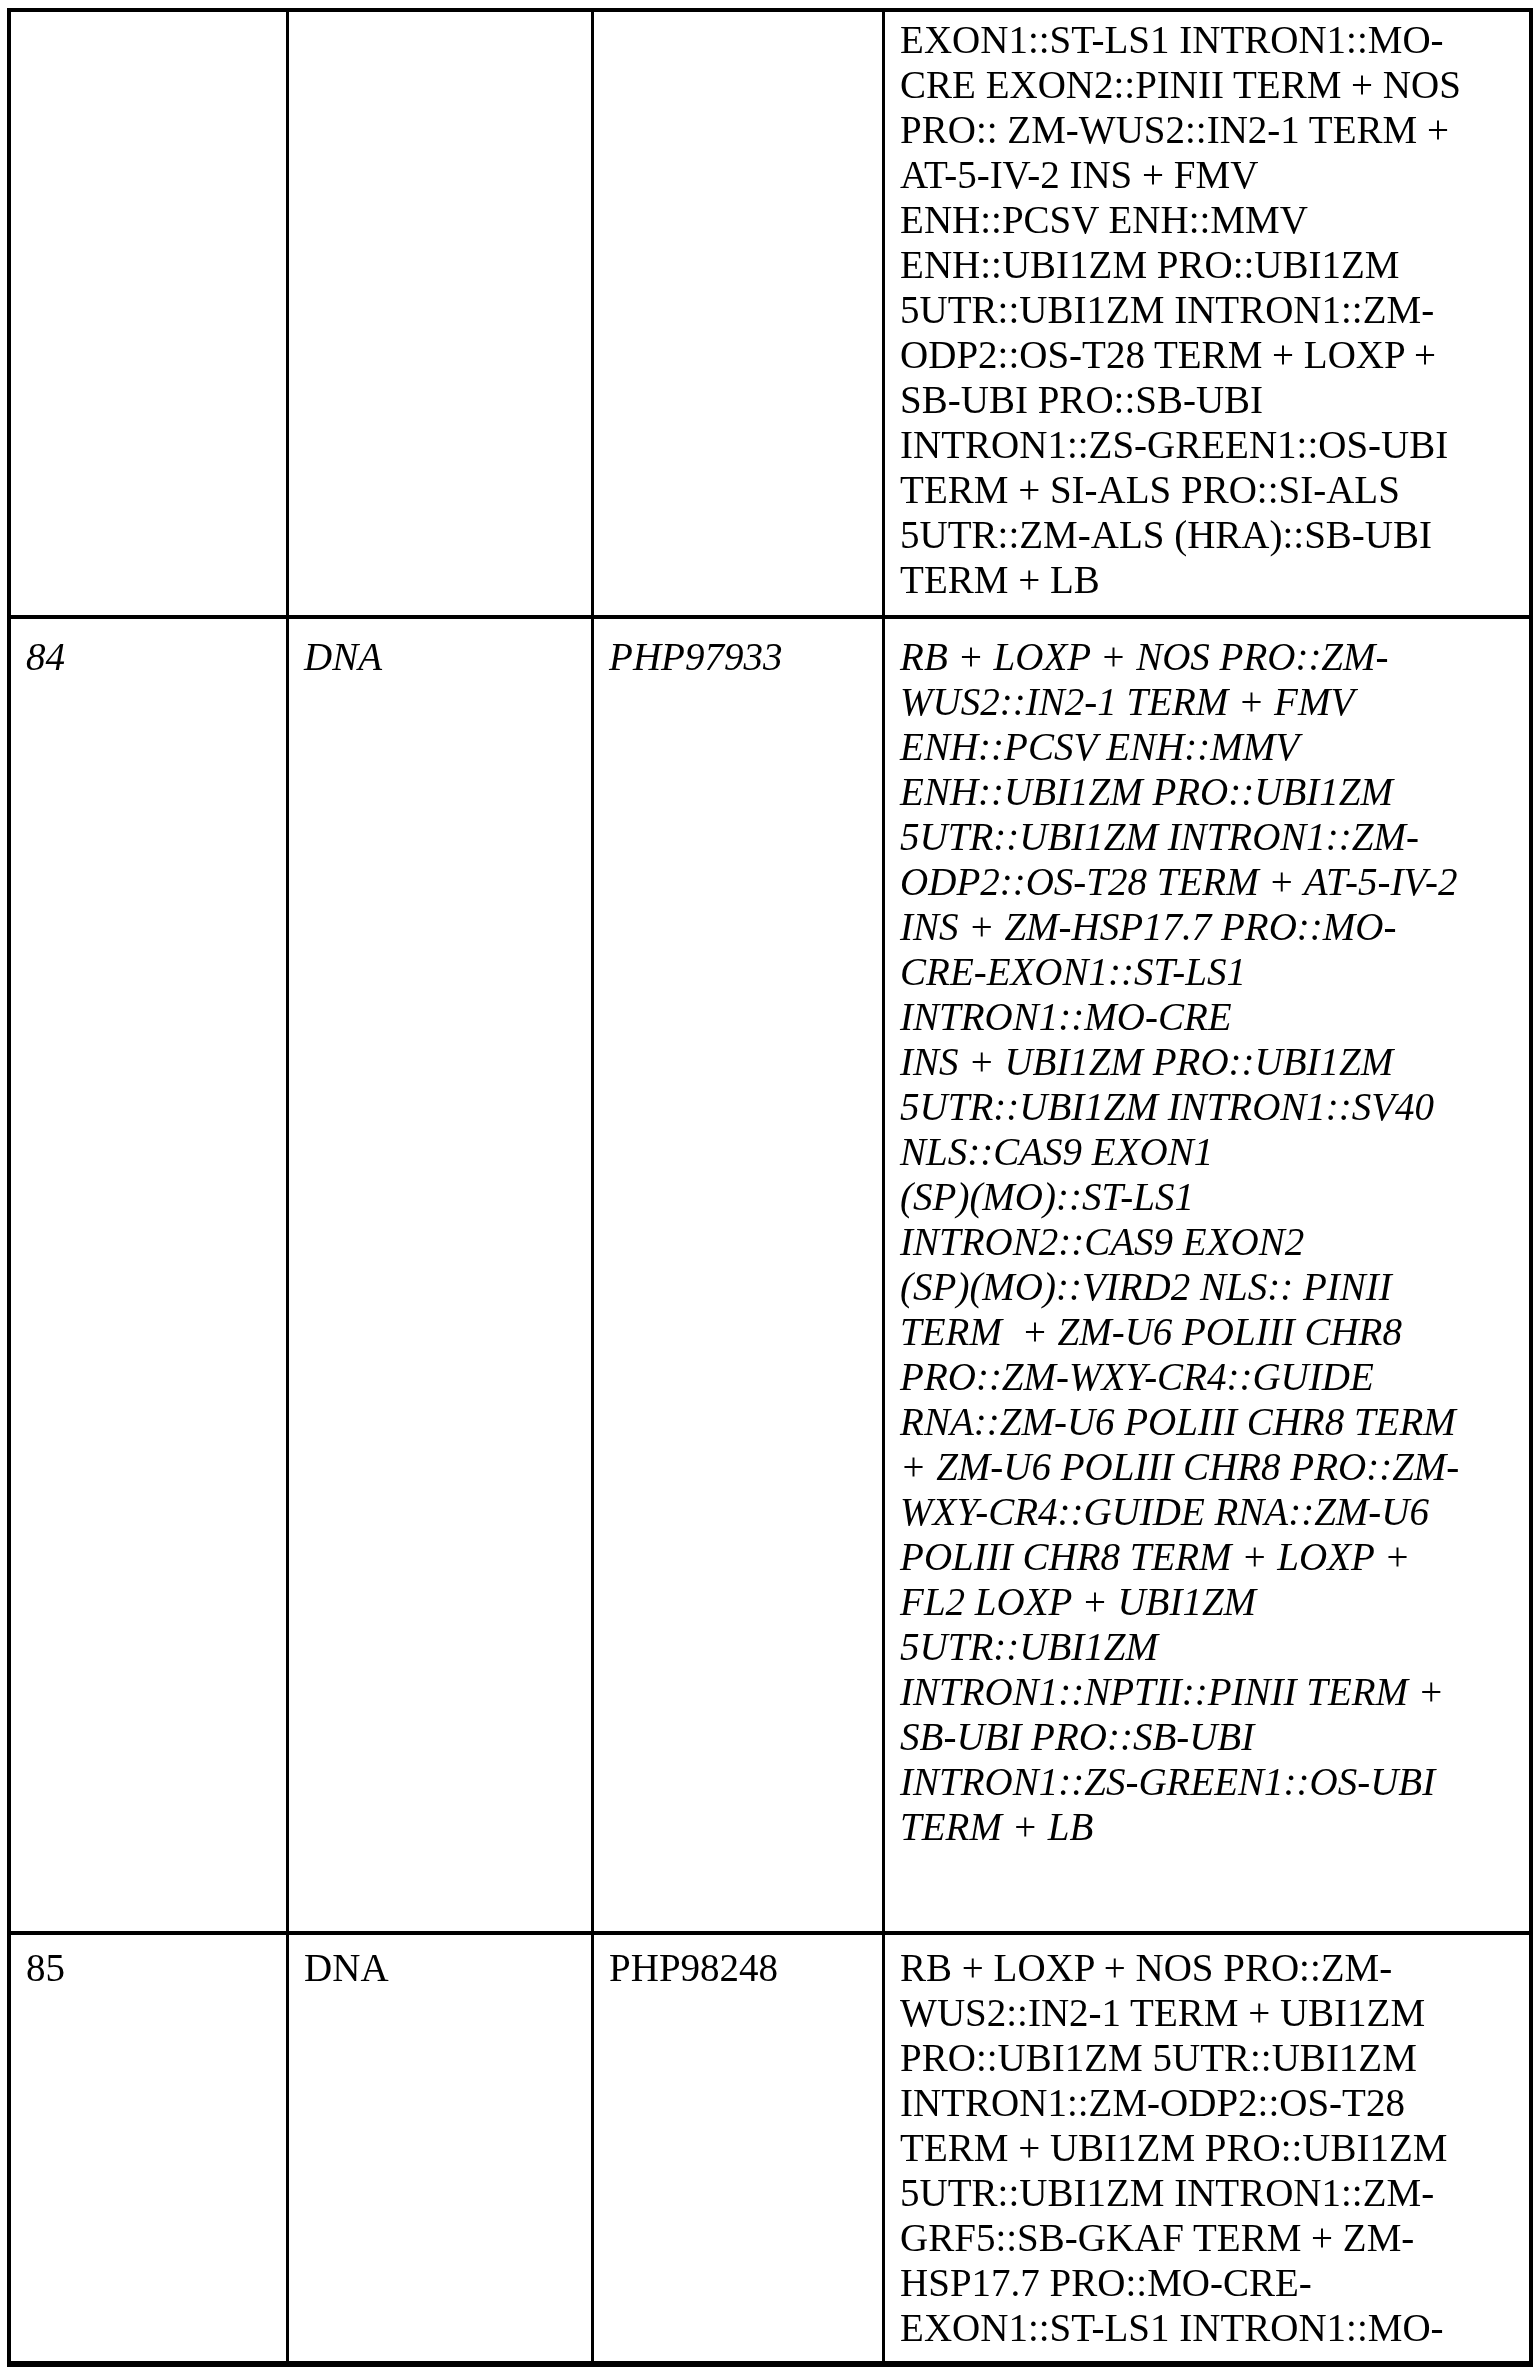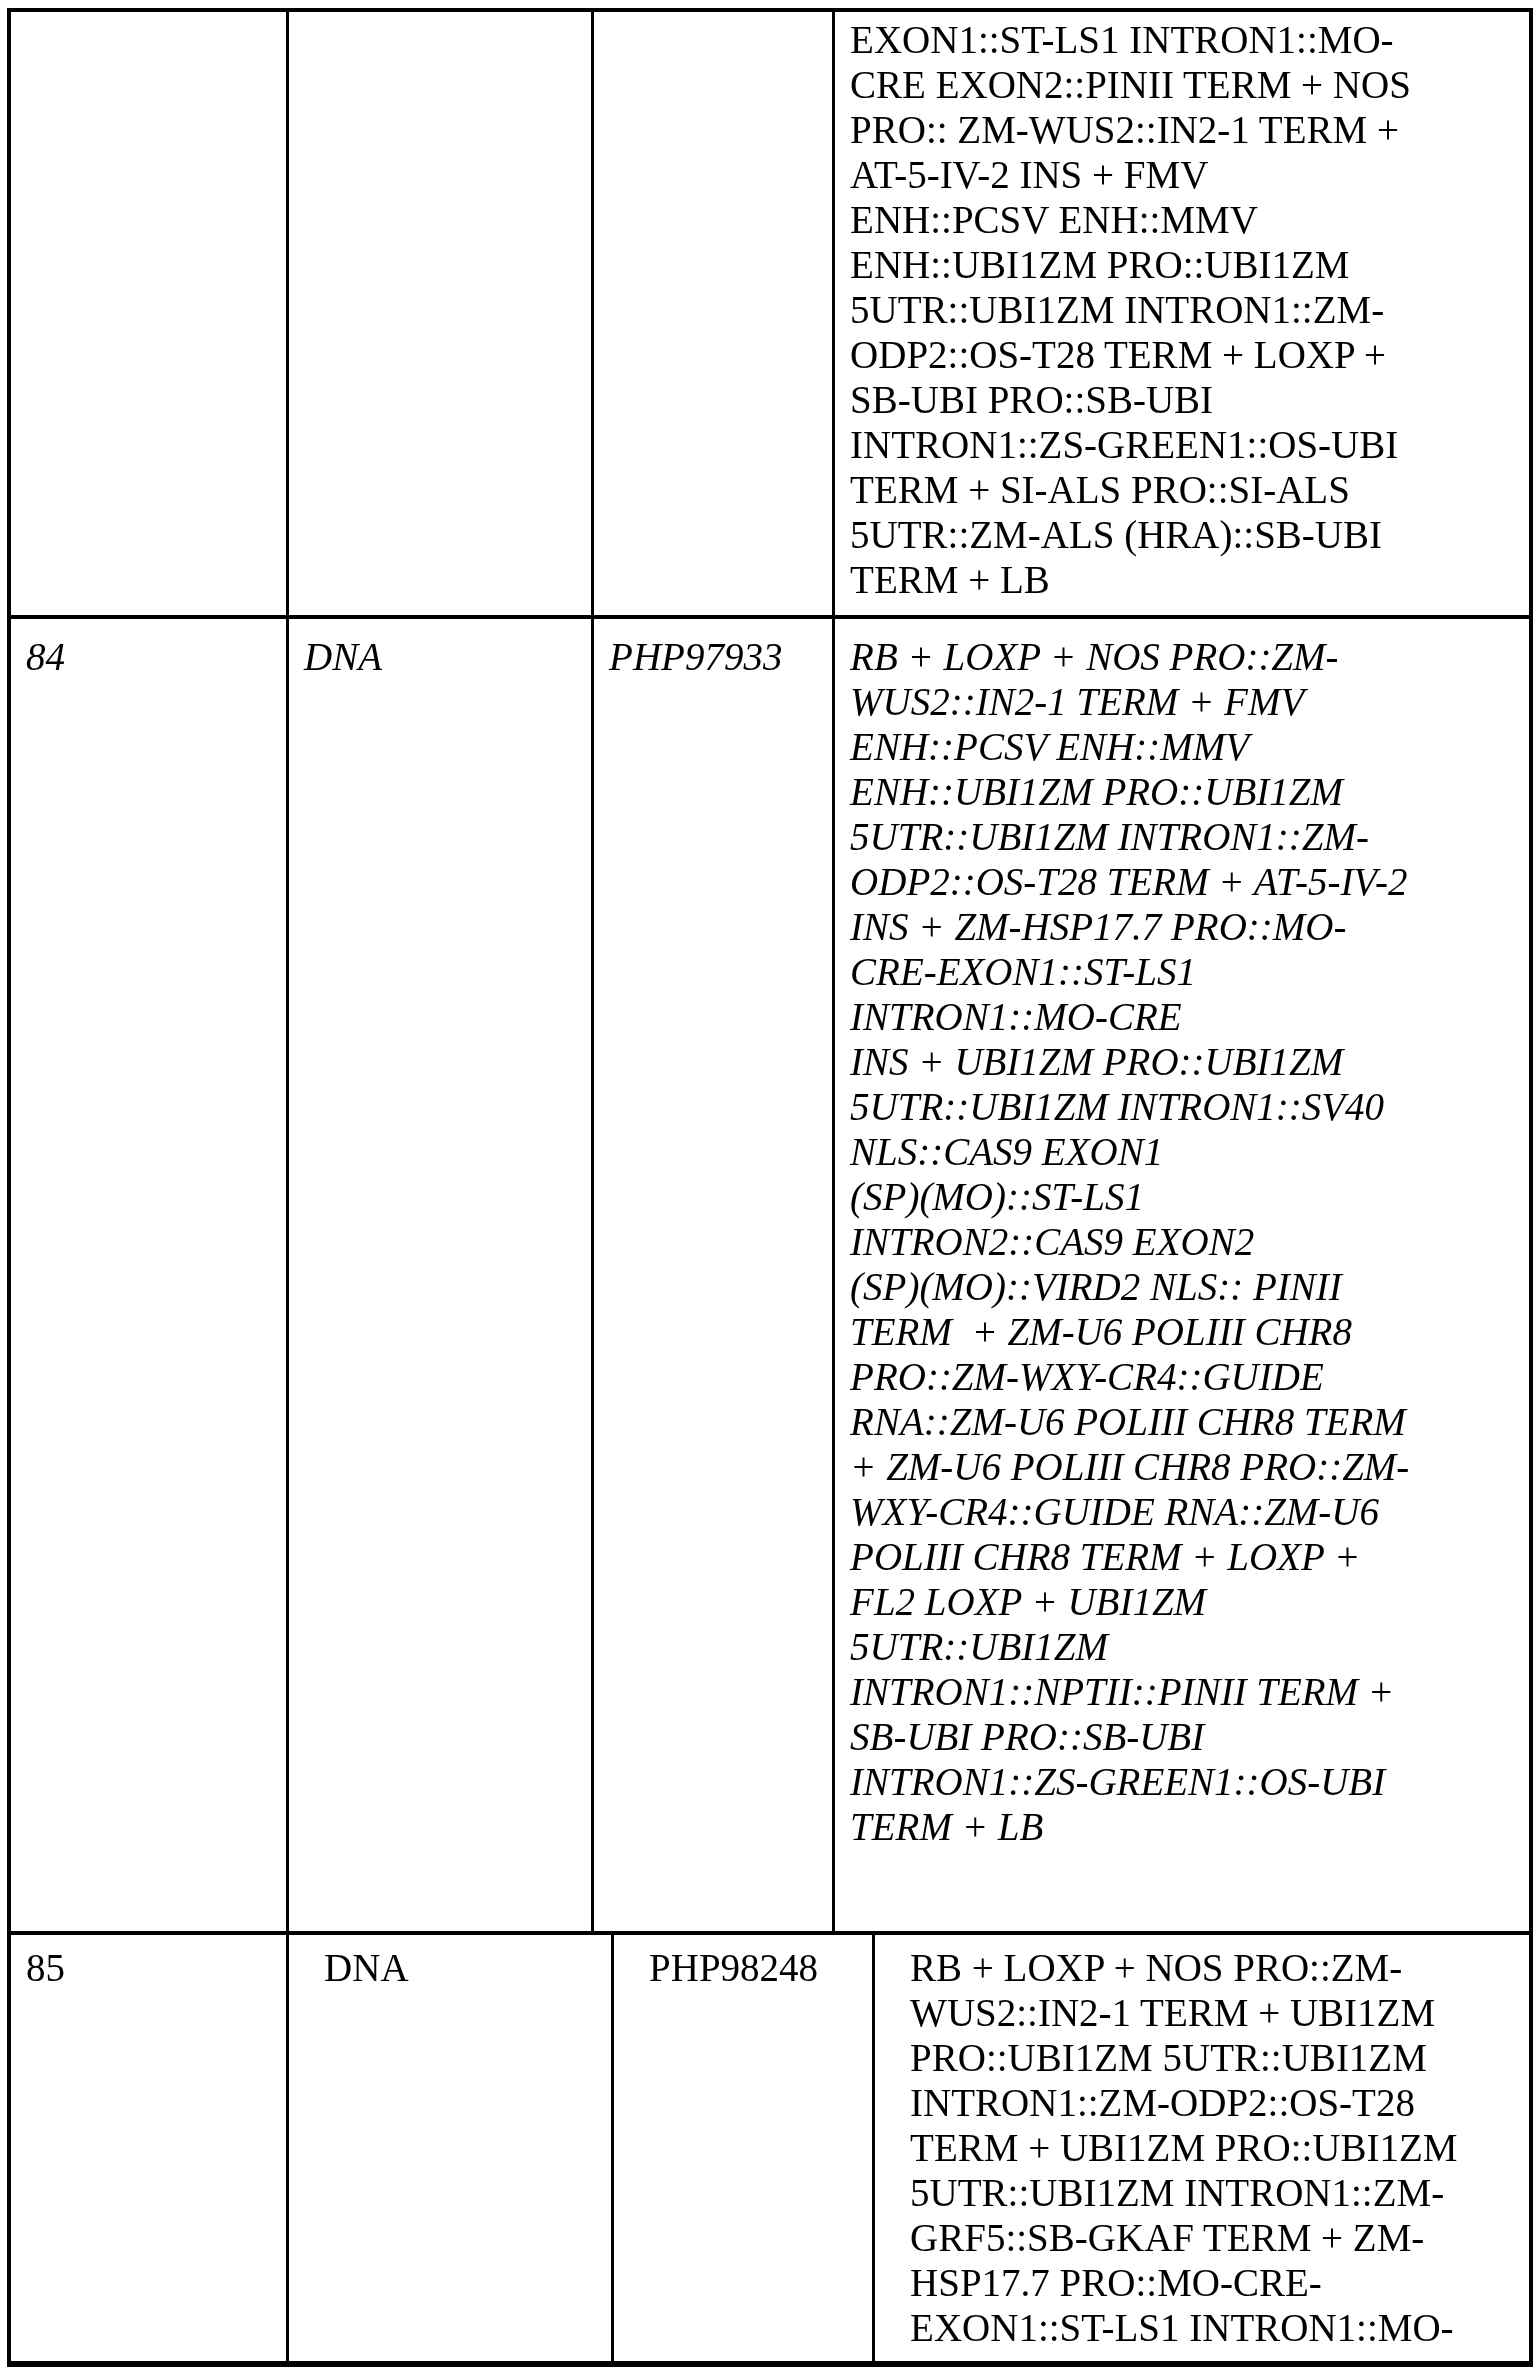--- a/index.html
+++ b/index.html
@@ -30,33 +30,33 @@
     display: flex;
     flex-direction: column;
   }
   .t-row {
     display: flex;
     box-sizing: border-box;
     overflow: hidden;
   }
   .t-row.r0 { height: 607px; border-bottom: 4.9px solid #000; }
   .t-row.r1 { height: 1316px; border-bottom: 4.9px solid #000; font-style: italic; }
-  .t-row.r2 { flex: 1; gap: 20px; }
+  .t-row.r2 { flex: 1; }
   .t-cell {
     box-sizing: border-box;
     padding: 14.7px 13px 6.5px 14.7px;
     overflow: hidden;
     font-size: 39px;
     line-height: 45px;
   }
   .r0 .t-cell { padding-top: 4.9px; }
   .r2 .t-cell { padding-top: 9.8px; }
   .c1 { width: 278px; border-right: 3.3px solid #000; }
   .c2 { width: 305px; border-right: 3.3px solid #000; }
-  .c3 { width: 241px; border-right: 3.3px solid #000; }
+  .c3 { width: 291px; border-right: 3.3px solid #000; }
   .c4 { flex: 1; }
   .cell-text { white-space: pre; }
   .desc-line { white-space: pre; }
 </style>
 </head>
 <body>
 
 <div class="page">
   <div class="seq-table">
 

